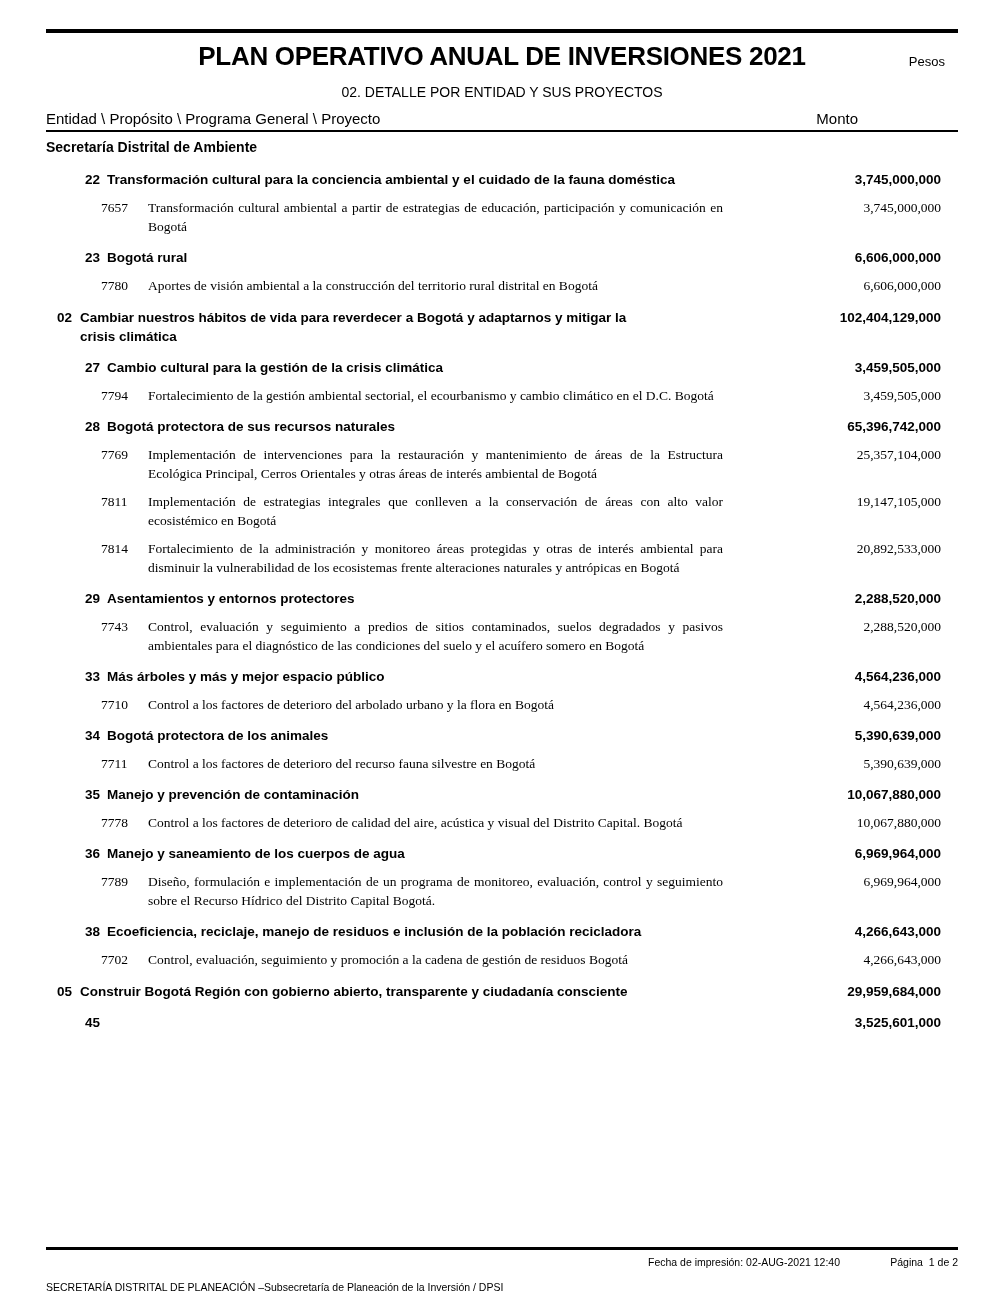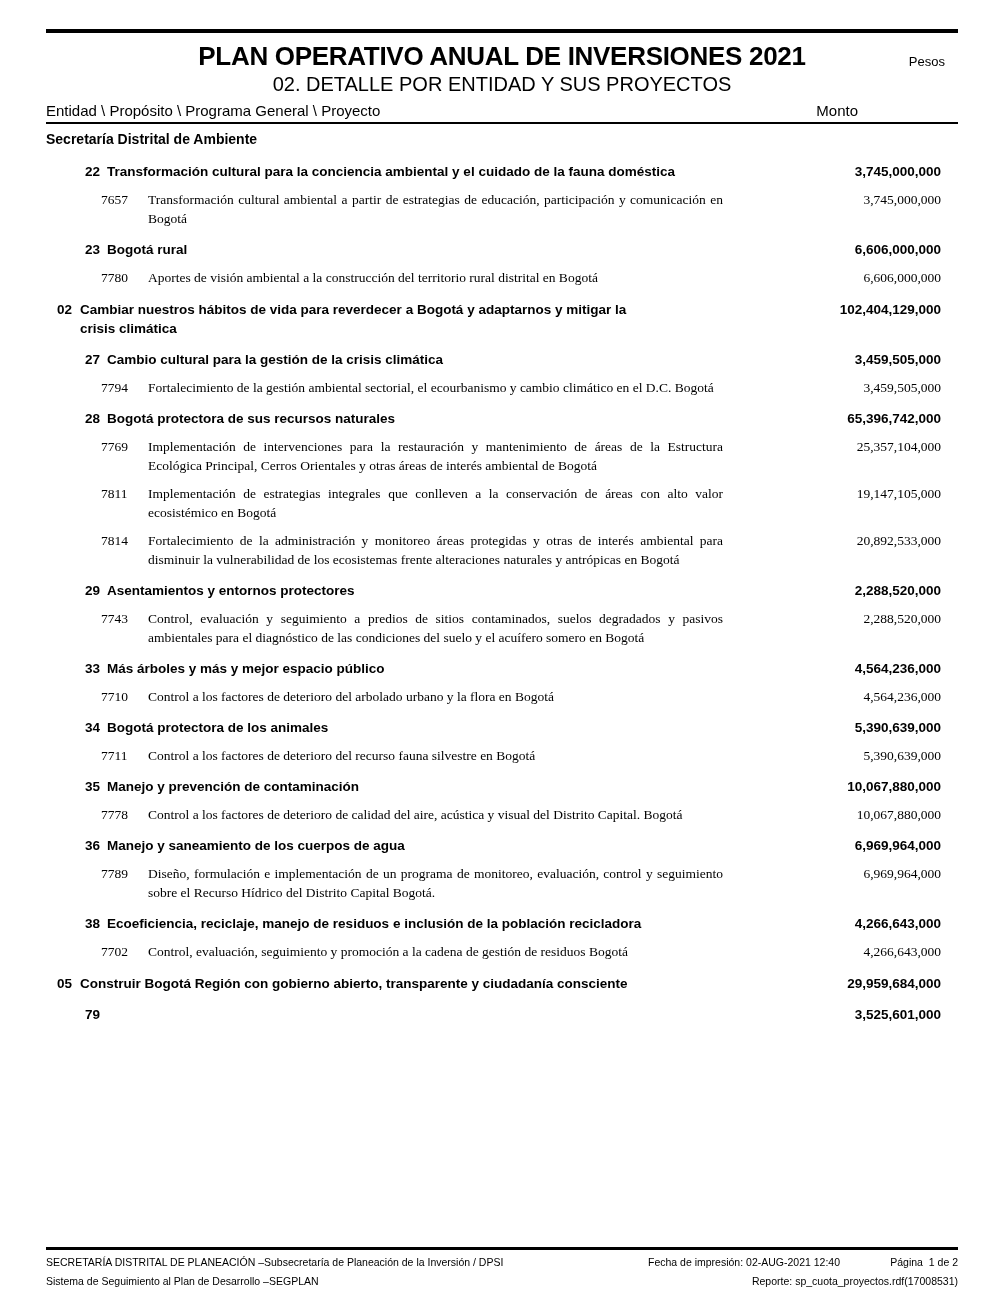--- a/index.html
+++ b/index.html
@@ -12,21 +12,21 @@
         padding:0 42px 0 46px;}
   .rule-thick{height:4px;background:#000;}
   .rule-mid{height:3px;background:#000;}
   .rule-thin{height:2px;background:#000;}
   .top-rule{margin-top:29px;}
 
   .hdr{position:relative;}
   .title{text-align:center;font-size:26px;font-weight:bold;
          letter-spacing:-0.3px;margin-top:9px;line-height:28px;}
   .currency{position:absolute;top:12px;right:13px;font-size:13px;font-weight:normal;}
-  .subtitle{text-align:center;font-size:20px;margin-top:5px;line-height:18px;}
+  .subtitle{text-align:center;font-size:14px;margin-top:13px;line-height:18px;}
 
   .colhead{display:flex;justify-content:space-between;align-items:flex-end;
            font-size:15px;margin-top:9px;padding-bottom:3px;}
   .colhead .monto{padding-right:100px;}
 
   .entity{font-size:14px;font-weight:bold;margin-top:4px;line-height:22px;}
 
   .rows{margin-top:1px;}
   .row{display:flex;align-items:flex-start;font-size:13.5px;line-height:19px;}
   .row .code{flex:none;}
@@ -37,21 +37,21 @@
   .row.l1 .text{width:565px;}
   .row.l2{font-weight:bold;margin-top:12px;}
   .row.l2 .code{margin-left:39px;width:22px;}
   .row.l2 .text{width:580px;}
   .row.l3{font-weight:normal;margin-top:9px;font-family:Liberation Serif, serif;}
   .row.l3 .code{margin-left:55px;width:32px;margin-right:15px;}
   .row.l3 .text{width:575px;text-align:justify;}
 
   .footer{position:absolute;left:46px;right:42px;top:1218px;}
   .footer-row{display:flex;font-size:10.5px;line-height:13px;margin-top:6px;}
-  .f-left{width:602px;flex:none;}
+  .f-left{width:602px;flex:none;margin-top:25px;}
   .f-mid{flex:1;}
   .f-right{text-align:center;white-space:pre;}
   .footer-row.second .f-left{flex:1;width:auto;}
 </style>
 </head>
 <body>
 
 <div class="page">
 
   <div class="rule-thick top-rule"></div>
@@ -186,21 +186,21 @@
       <span class="code">7702</span>
       <span class="text">Control, evaluación, seguimiento y promoción a la cadena de gestión de residuos Bogotá</span>
       <span class="amount">4,266,643,000</span>
     </div>
       <div class="row l1">
       <span class="code">05</span>
       <span class="text">Construir Bogotá Región con gobierno abierto, transparente y ciudadanía consciente</span>
       <span class="amount">29,959,684,000</span>
     </div>
       <div class="row l2">
-      <span class="code">79</span>
+      <span class="code">45</span>
       <span class="amount">3,525,601,000</span>
     </div>
     </div>
 
   <div class="footer">
     <div class="rule-mid"></div>
     <div class="footer-row">
       <span class="f-left">SECRETARÍA DISTRITAL DE PLANEACIÓN –Subsecretaría de Planeación de la Inversión / DPSI</span>
       <span class="f-mid">Fecha de impresión: 02-AUG-2021 12:40</span>
       <span class="f-right">Página  1 de 2</span>

